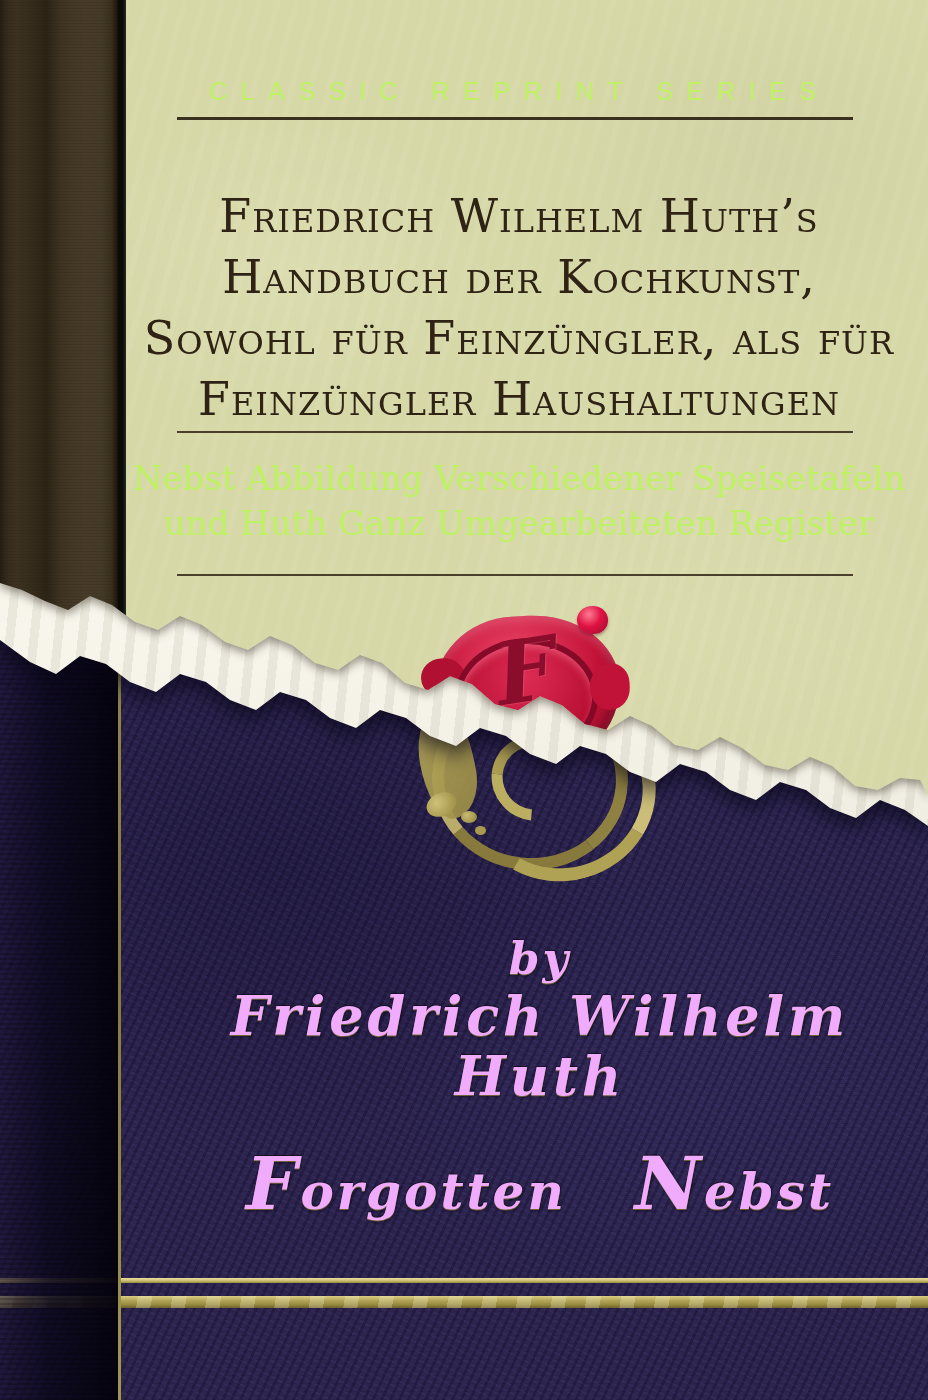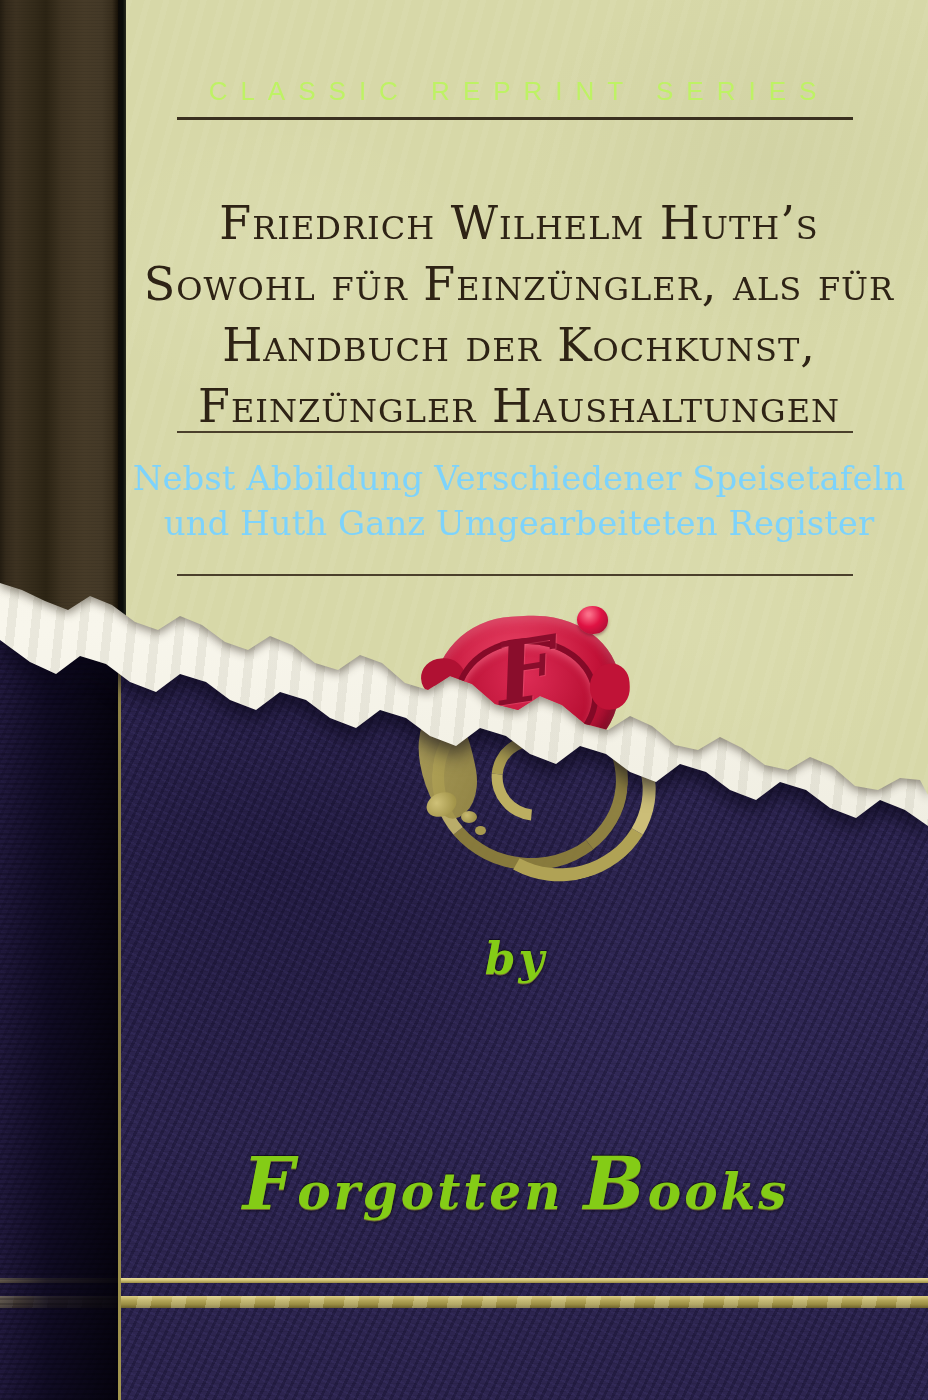--- a/index.html
+++ b/index.html
@@ -73,23 +73,23 @@
   }
   .res-drop1{position:absolute;left:426px;top:793px;width:31px;height:23px;border-radius:50%;
     background:radial-gradient(circle at 38% 35%,#cfc178,#a3954a 75%);transform:rotate(-25deg);}
   .res-drop2{position:absolute;left:461px;top:811px;width:16px;height:12px;border-radius:50%;
     background:radial-gradient(circle at 38% 35%,#c9bb72,#9c8e45 78%);}
   .res-drop3{position:absolute;left:475px;top:826px;width:11px;height:9px;border-radius:50%;
     background:#a89a4f;}
 
   
   .gold-text{
-    color:#84cc16;
+    color:#f0abfc;
     text-shadow:0 1px 0 #6e6138, 0 -1px 1px rgba(0,0,0,.55), 1px 2px 3px rgba(0,0,0,.45);
-    font-style:italic;font-weight:bold;letter-spacing:3px;
+    font-style:italic;font-weight:bold;letter-spacing:3px;padding-left:48px;
   }
   .author-block{position:absolute;left:118px;right:0;top:934px;text-align:center;padding-right:14px;}
   .author-by{font-size:44px;line-height:50px;}
   .author-name{font-size:54px;line-height:60px;margin-top:2px;letter-spacing:4px;}
   .logo-block{position:absolute;left:118px;right:0;top:1152px;text-align:center;padding-right:14px;}
   .logo-word{display:inline-block;font-size:50px;line-height:64px;margin:0 10px;}
   .logo-word::first-letter{font-size:1.45em;}
 
   
   .white-wrap{position:absolute;inset:0;filter:drop-shadow(0 10px 10px rgba(8,4,22,.65));}
@@ -139,30 +139,30 @@
     background:linear-gradient(90deg,#0c0a07 0,#090c0a 60%,#2a2c20 100%);}
 
   
   .series-title{
     position:absolute;left:126px;right:16px;top:76px;text-align:center;
     font-family:"Liberation Sans",sans-serif;font-size:26px;letter-spacing:13px;
     color:#bef264;
   }
   .series-underline{position:absolute;left:177px;top:117px;width:676px;height:3px;background:#3a3020;}
   .title-block{
-    position:absolute;left:126px;right:16px;top:193px;text-align:center;
+    position:absolute;left:126px;right:16px;top:186px;text-align:center;
     font-variant:small-caps;font-size:46px;line-height:61px;color:#2e2315;
     letter-spacing:1px;
   }
   .hr-rule{position:absolute;left:177px;width:676px;height:2px;background:#4a3f2b;}
   .rule-1{top:431px;}
   .rule-2{top:574px;}
   .subtitle-block{
     position:absolute;left:126px;right:16px;top:456px;text-align:center;
-    font-size:34px;line-height:45px;color:#7dd3fc;
+    font-size:34px;line-height:45px;color:#bef264;
   }
 
   
   .wax{
     position:absolute;left:434px;top:616px;width:186px;height:156px;
     background:radial-gradient(circle at 45% 32%, #ee4a6c 0%, #c31238 55%, #8d0f2b 88%);
     border-radius:48% 52% 56% 44% / 54% 50% 60% 40%;
     box-shadow:inset 0 6px 10px rgba(255,150,170,.35), inset 0 -8px 14px rgba(80,4,20,.6);
     transform:rotate(-3deg);
   }
@@ -205,43 +205,44 @@
   <div class="res-ring"></div>
   <div class="res-arc"></div>
   <div class="res-swirl"></div>
   <div class="res-blob"></div>
   <div class="res-drop1"></div>
   <div class="res-drop2"></div>
   <div class="res-drop3"></div>
 
   <div class="author-block">
     <div class="gold-text author-by">by</div>
+    <div class="gold-text author-name">Friedrich Wilhelm Huth</div>
   </div>
 
   <div class="logo-block">
-    <span class="gold-text logo-word">Forgotten</span><span class="gold-text logo-word">Books</span>
+    <span class="gold-text logo-word">Forgotten</span><span class="gold-text logo-word">Nebst</span>
   </div>
 
   <div class="white-wrap">
     <div class="white-strip"></div>
   </div>
 
   <div class="upper-wrap">
     <div class="upper">
       <div class="spine-brown"></div>
       <div class="spine-gap"></div>
       <div class="paper"></div>
 
       <div class="series-title">CLASSIC REPRINT SERIES</div>
       <div class="series-underline"></div>
 
       <div class="title-block">
         <div>Friedrich Wilhelm Huth’s</div>
+        <div>Handbuch der Kochkunst,</div>
         <div>Sowohl für Feinzüngler, als für</div>
-        <div>Handbuch der Kochkunst,</div>
         <div>Feinzüngler Haushaltungen</div>
       </div>
 
       <div class="hr-rule rule-1"></div>
 
       <div class="subtitle-block">
         <div>Nebst Abbildung Verschiedener Speisetafeln</div>
         <div>und Huth Ganz Umgearbeiteten Register</div>
       </div>
 

